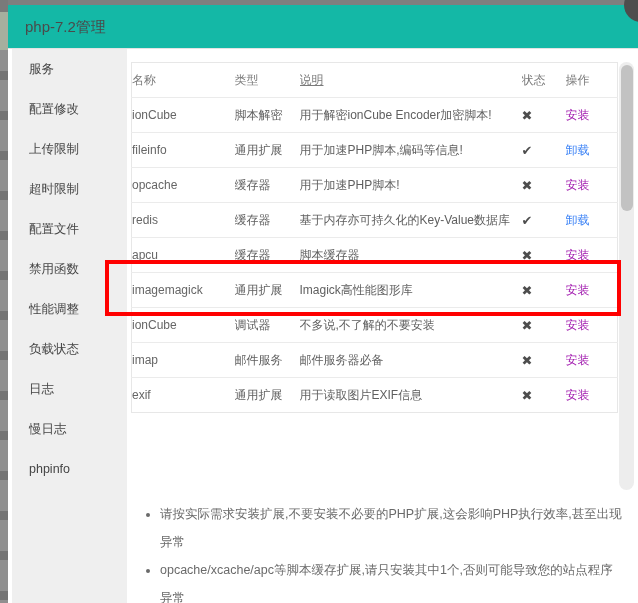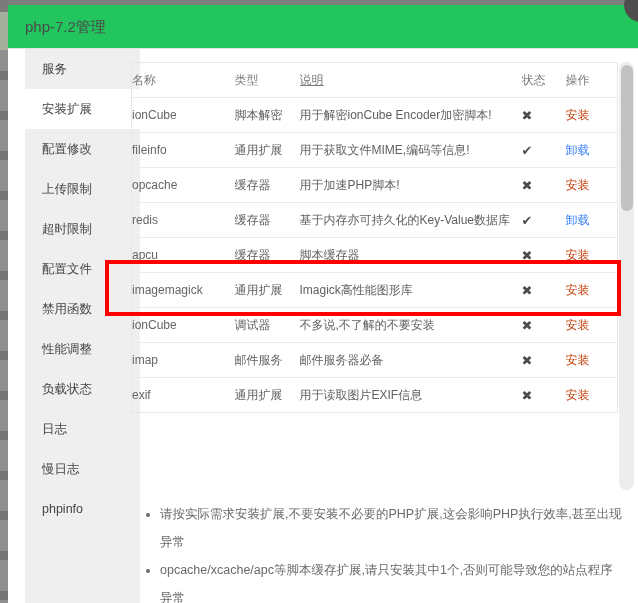--- a/index.html
+++ b/index.html
@@ -13,24 +13,24 @@
     background:repeating-linear-gradient(180deg,#8f8f8f 0 31px,#747474 31px 40px); }
   .bd-top   { position:absolute; left:0; top:0;  width:8px; height:12px; background:#7a7a7a; }
   .bd-green { position:absolute; left:0; top:12px; width:8px; height:38px; background:#a6af9e; }
   
   .close-btn { position:absolute; left:624px; top:-12px; width:34px; height:34px;
     border-radius:50%; background:#4d4d4d; z-index:60; cursor:pointer; }
 
   .modal { position:absolute; left:8px; top:5px; width:630px; height:598px; background:#fff; z-index:10; }
 
   .titlebar { position:absolute; left:0; top:0; width:630px; height:44px;
-    background:#22c55e; border-bottom:1px solid #e3e3e3; box-sizing:border-box; }
+    background:#14b8a6; border-bottom:1px solid #e3e3e3; box-sizing:border-box; }
   .title { line-height:43px; padding-left:17px; font-size:15px; color:#4a4a4a; }
 
-  .sidebar { position:absolute; left:17px; top:44px; width:115px; height:554px; background:#efefef; }
+  .sidebar { position:absolute; left:4px; top:44px; width:115px; height:554px; background:#efefef; }
   .side-item { height:40px; line-height:40px; padding-left:17px; font-size:12.5px; color:#454545; cursor:pointer; }
   .side-item.active { background:#ffffff; }
 
   .table-area { position:absolute; left:123px; top:57px; }
   table.ext { border-collapse:collapse; table-layout:fixed; width:486px; font-size:12px;
     border:1px solid #e7e7e7; }
   table.ext th, table.ext td { height:34px; padding:0; font-weight:normal; text-align:left;
     white-space:nowrap; overflow:hidden; }
   table.ext thead tr { height:34px; }
   table.ext tbody tr { border-top:1px solid #ebebeb; }
@@ -39,21 +39,21 @@
   .c-type  { width:65px;  }
   .c-desc  { width:222px;text-decoration:underline; }
   .c-stat  { width:44px;  }
   .c-act   { width:52px;  }
   th.c-name, td.name { padding-left:10px;margin-left:13px; }
   td.name { color:#666; }
   td.type, td.desc { color:#5f5f5f; }
   th.c-stat, th.c-act, td.status, td.action { text-align:center; }
   td.status { color:#4d4d4d; font-size:13px; }
   td.action a { text-decoration:none; font-size:12px; cursor:pointer; }
-  td.action a.install   { color:#c2410c; }
+  td.action a.install   { color:#a21caf; }
   td.action a.uninstall { color:#3b82f6; }
 
   .scroll-track { position:absolute; left:611px; top:57px; width:15px; height:428px;
     background:#ededed; border-radius:8px; }
   .scroll-thumb { position:absolute; left:1.5px; top:3px; width:12px; height:146px;
     background:#c2c2c2; border-radius:6px; }
 
   .notes { position:absolute; left:123px; top:484px; width:502px; }
   .notes ul { margin:11px; padding-left:18px; }
   .notes li { font-size:12.5px; color:#6a6a6a; line-height:28px; list-style:disc; }
@@ -72,21 +72,20 @@
 <div class="close-btn"></div>
 
 <div class="modal">
 
   <div class="titlebar">
     <div class="title">php-7.2管理</div>
   </div>
 
   <div class="sidebar">
     <div class="side-item">服务</div>
-    <div class="side-item active">安装扩展</div>
     <div class="side-item">配置修改</div>
     <div class="side-item">上传限制</div>
     <div class="side-item">超时限制</div>
     <div class="side-item">配置文件</div>
     <div class="side-item">禁用函数</div>
     <div class="side-item">性能调整</div>
     <div class="side-item">负载状态</div>
     <div class="side-item">日志</div>
     <div class="side-item">慢日志</div>
     <div class="side-item">phpinfo</div>
@@ -114,21 +113,21 @@
         <tr>
           <td class="name">ionCube</td>
           <td class="type">脚本解密</td>
           <td class="desc">用于解密ionCube Encoder加密脚本!</td>
           <td class="status">✖</td>
           <td class="action"><a class="install">安装</a></td>
         </tr>
         <tr>
           <td class="name">fileinfo</td>
           <td class="type">通用扩展</td>
-          <td class="desc">用于获取文件MIME,编码等信息!</td>
+          <td class="desc">用于加速PHP脚本,编码等信息!</td>
           <td class="status">✔</td>
           <td class="action"><a class="uninstall">卸载</a></td>
         </tr>
         <tr>
           <td class="name">opcache</td>
           <td class="type">缓存器</td>
           <td class="desc">用于加速PHP脚本!</td>
           <td class="status">✖</td>
           <td class="action"><a class="install">安装</a></td>
         </tr>

